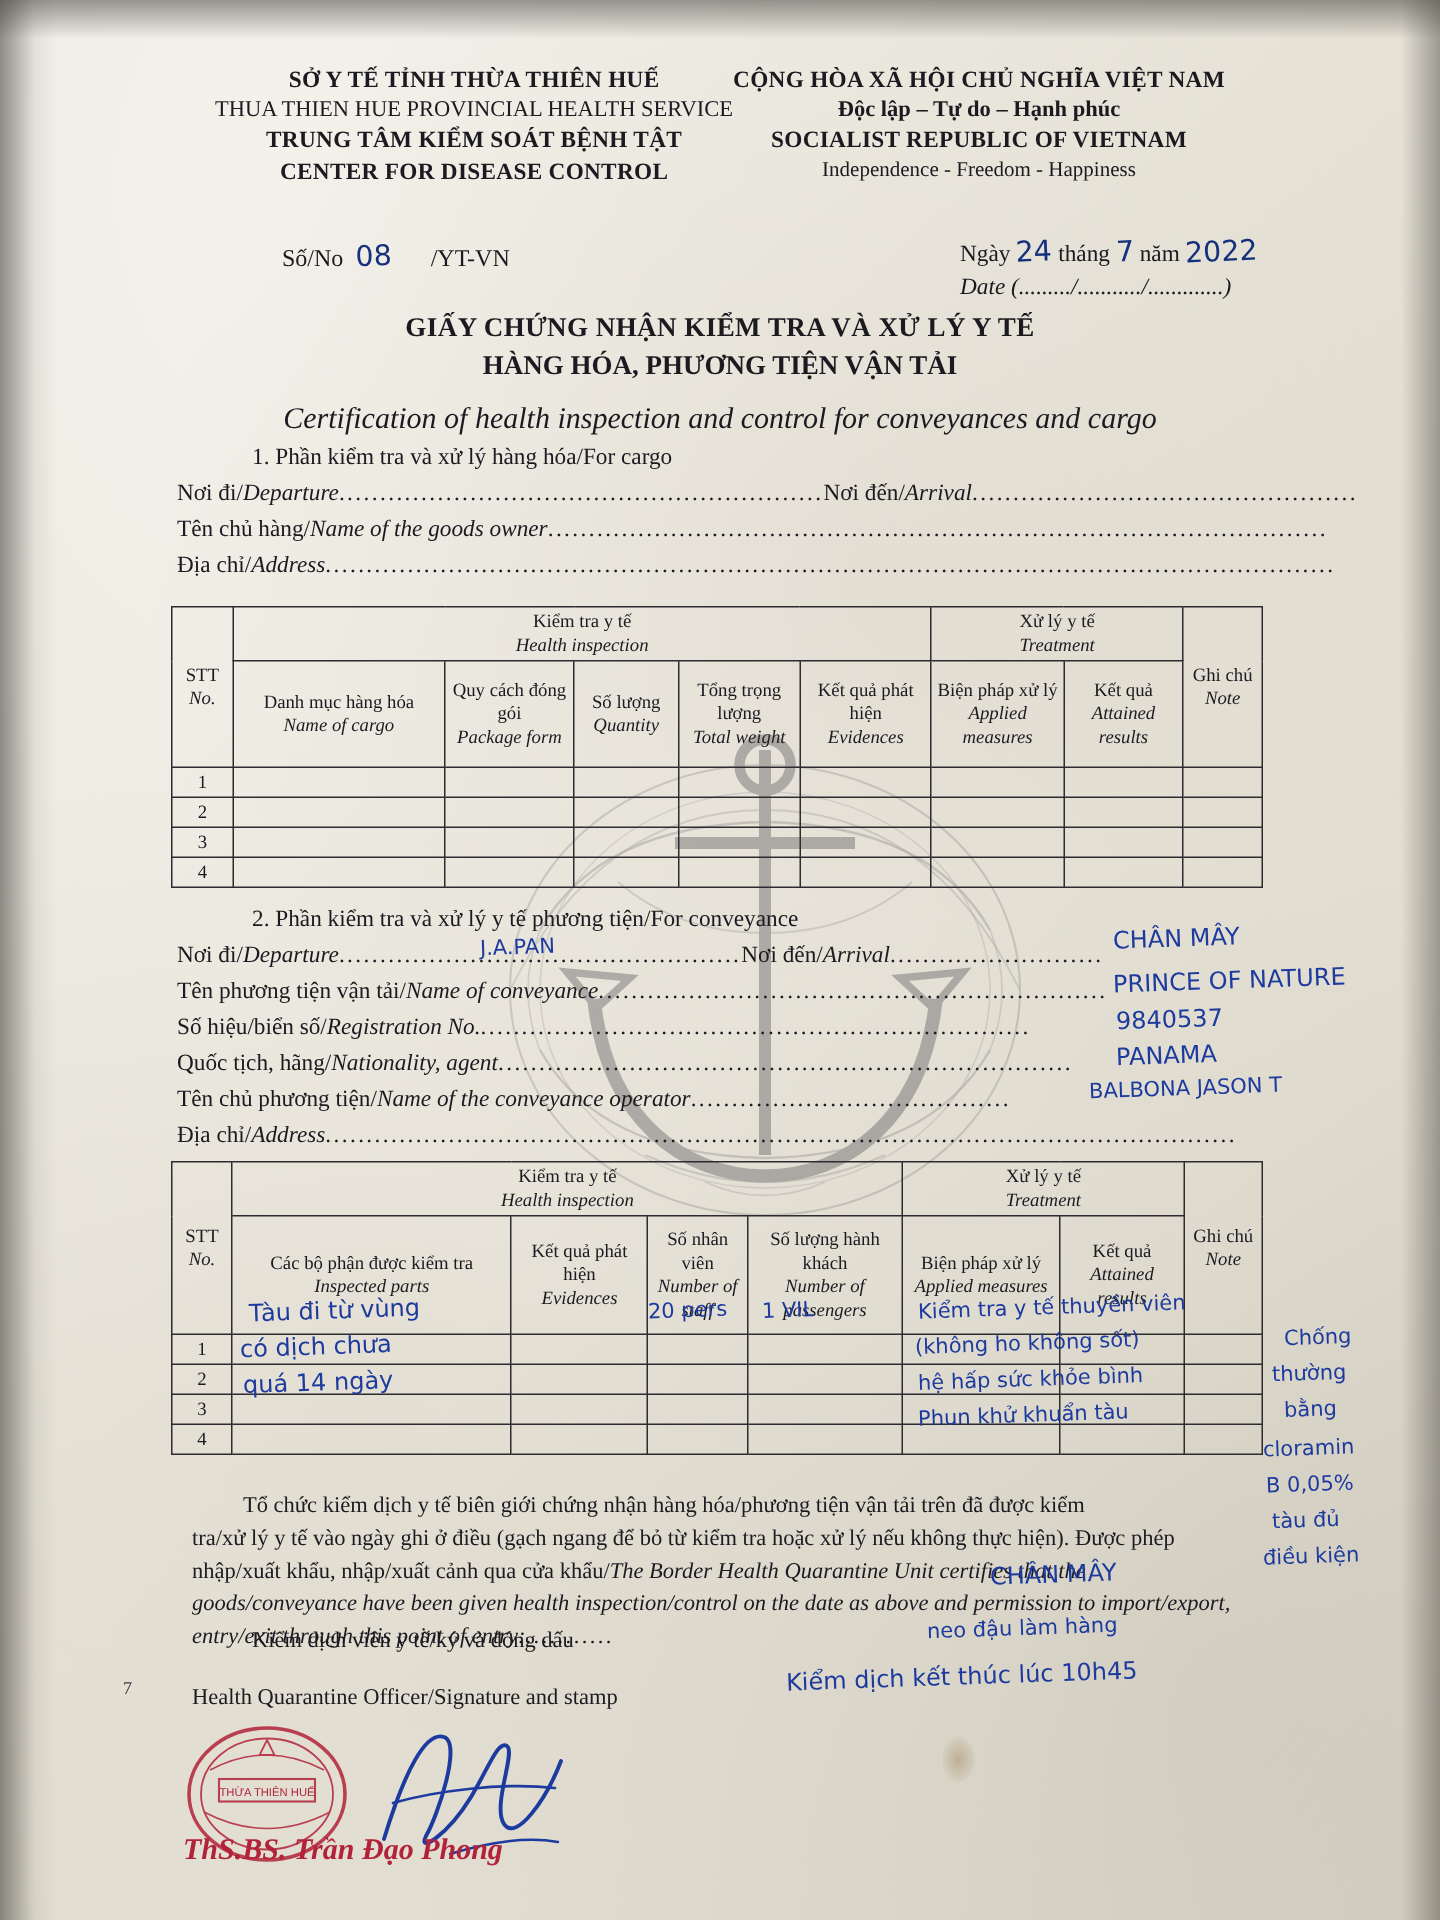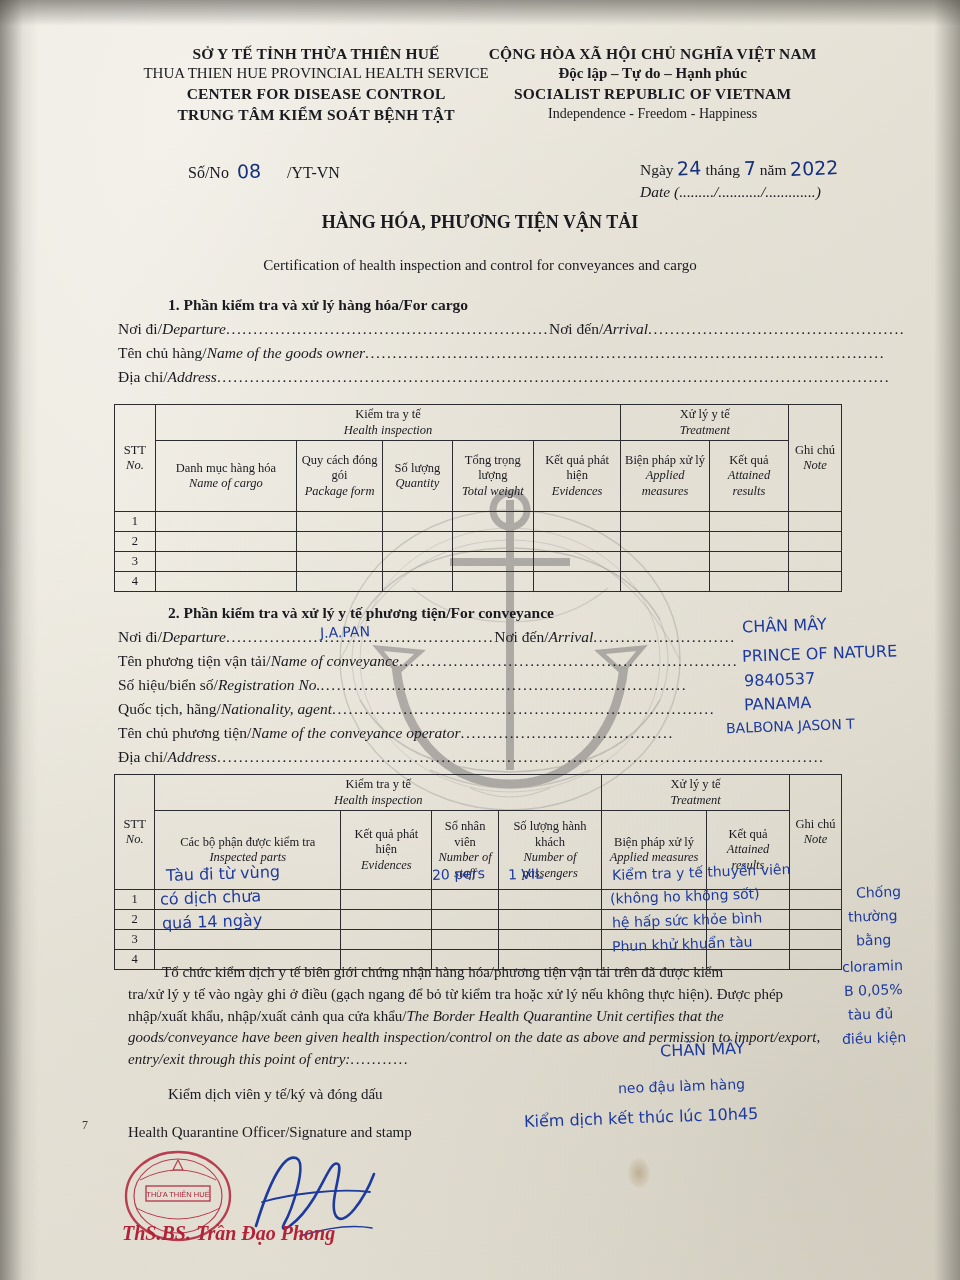--- a/index.html
+++ b/index.html
@@ -94,26 +94,26 @@
     font-size: 19px;
   }
 
   .title-block {
     position: absolute;
     top: 208px; left: 0; width: 100%;
     text-align: center;
   }
   .t1 { font-size: 18px; font-weight: bold; letter-spacing: .3px; }
   .t2 { font-size: 18px; font-weight: bold; margin-top: 4px; }
-  .t3 { font-size: 15px; margin-top: 24px; }
+  .t3 { font-size: 20px; font-style: italic; margin-top: 14px; }
 
   .sec-h {
     position: absolute;
     font-size: 15.5px;
-    font-weight: bold;
+    font-weight: normal;
     text-align: right;
   }
   .fieldrow {
     position: absolute;
     font-size: 15.5px;
     white-space: nowrap;
   }
   .dots { letter-spacing: 1.6px; }
 
   
@@ -135,21 +135,21 @@
   .hcell .en { font-style: italic; font-size: 12.5px; }
   .rowh { height: 19px; }
 
   
   .foot {
     position: absolute;
     font-size: 15px;
     line-height: 1.45;
     width: 700px;
   }
-  .foot .indent { text-indent: 34px; display: block; }
+  .foot .indent { text-indent: 34px; display: block; margin-top: 32px; }
 
   .sign-label {
     position: absolute;
     font-size: 15px;
   }
 
   
   .ink {
     position: absolute;
     font-family: "DejaVu Sans", sans-serif;
@@ -212,22 +212,22 @@
 <div class="page">
   <div class="paper"></div>
   <div class="grain"></div>
 
   <div class="content">
 
     <div class="hdr">
       <div class="hdr-col">
         <div class="l1 bold">SỞ Y TẾ TỈNH THỪA THIÊN HUẾ</div>
         <div class="l2">THUA THIEN HUE PROVINCIAL HEALTH SERVICE</div>
+        <div class="l1 bold">TRUNG TÂM KIỂM SOÁT BỆNH TẬT</div>
         <div class="l1 bold">CENTER FOR DISEASE CONTROL</div>
-        <div class="l1 bold">TRUNG TÂM KIỂM SOÁT BỆNH TẬT</div>
       </div>
       <div class="hdr-col">
         <div class="l1 bold">CỘNG HÒA XÃ HỘI CHỦ NGHĨA VIỆT NAM</div>
         <div class="l2 bold">Độc lập – Tự do – Hạnh phúc</div>
         <div class="l1 bold">SOCIALIST REPUBLIC OF VIETNAM</div>
         <div class="sm">Independence - Freedom - Happiness</div>
       </div>
     </div>
 
     <div class="no-line">
@@ -240,20 +240,21 @@
       <span>Ngày</span>
       <span class="date-hw hw-b">24</span>
       <span>tháng</span>
       <span class="date-hw hw-b">7</span>
       <span>năm</span>
       <span class="date-hw hw-b">2022</span>
       <span class="d2 ital">Date (........./.........../.............)</span>
     </div>
 
     <div class="title-block">
+      <div class="t1">GIẤY CHỨNG NHẬN KIỂM TRA VÀ XỬ LÝ Y TẾ</div>
       <div class="t2">HÀNG HÓA, PHƯƠNG TIỆN VẬN TẢI</div>
       <div class="t3">Certification of health inspection and control for conveyances and cargo</div>
     </div>
 
     <div class="sec-h" style="top:296px; left:168px;">1. Phần kiểm tra và xử lý hàng hóa/For cargo</div>
 
     <div class="fieldrow" style="top:320px; left:118px;">
       <span>Nơi đi/</span><span class="ital">Departure</span><span class="dots">...........................................................</span><span>Nơi đến/</span><span class="ital">Arrival</span><span class="dots">...............................................</span>
     </div>
 

